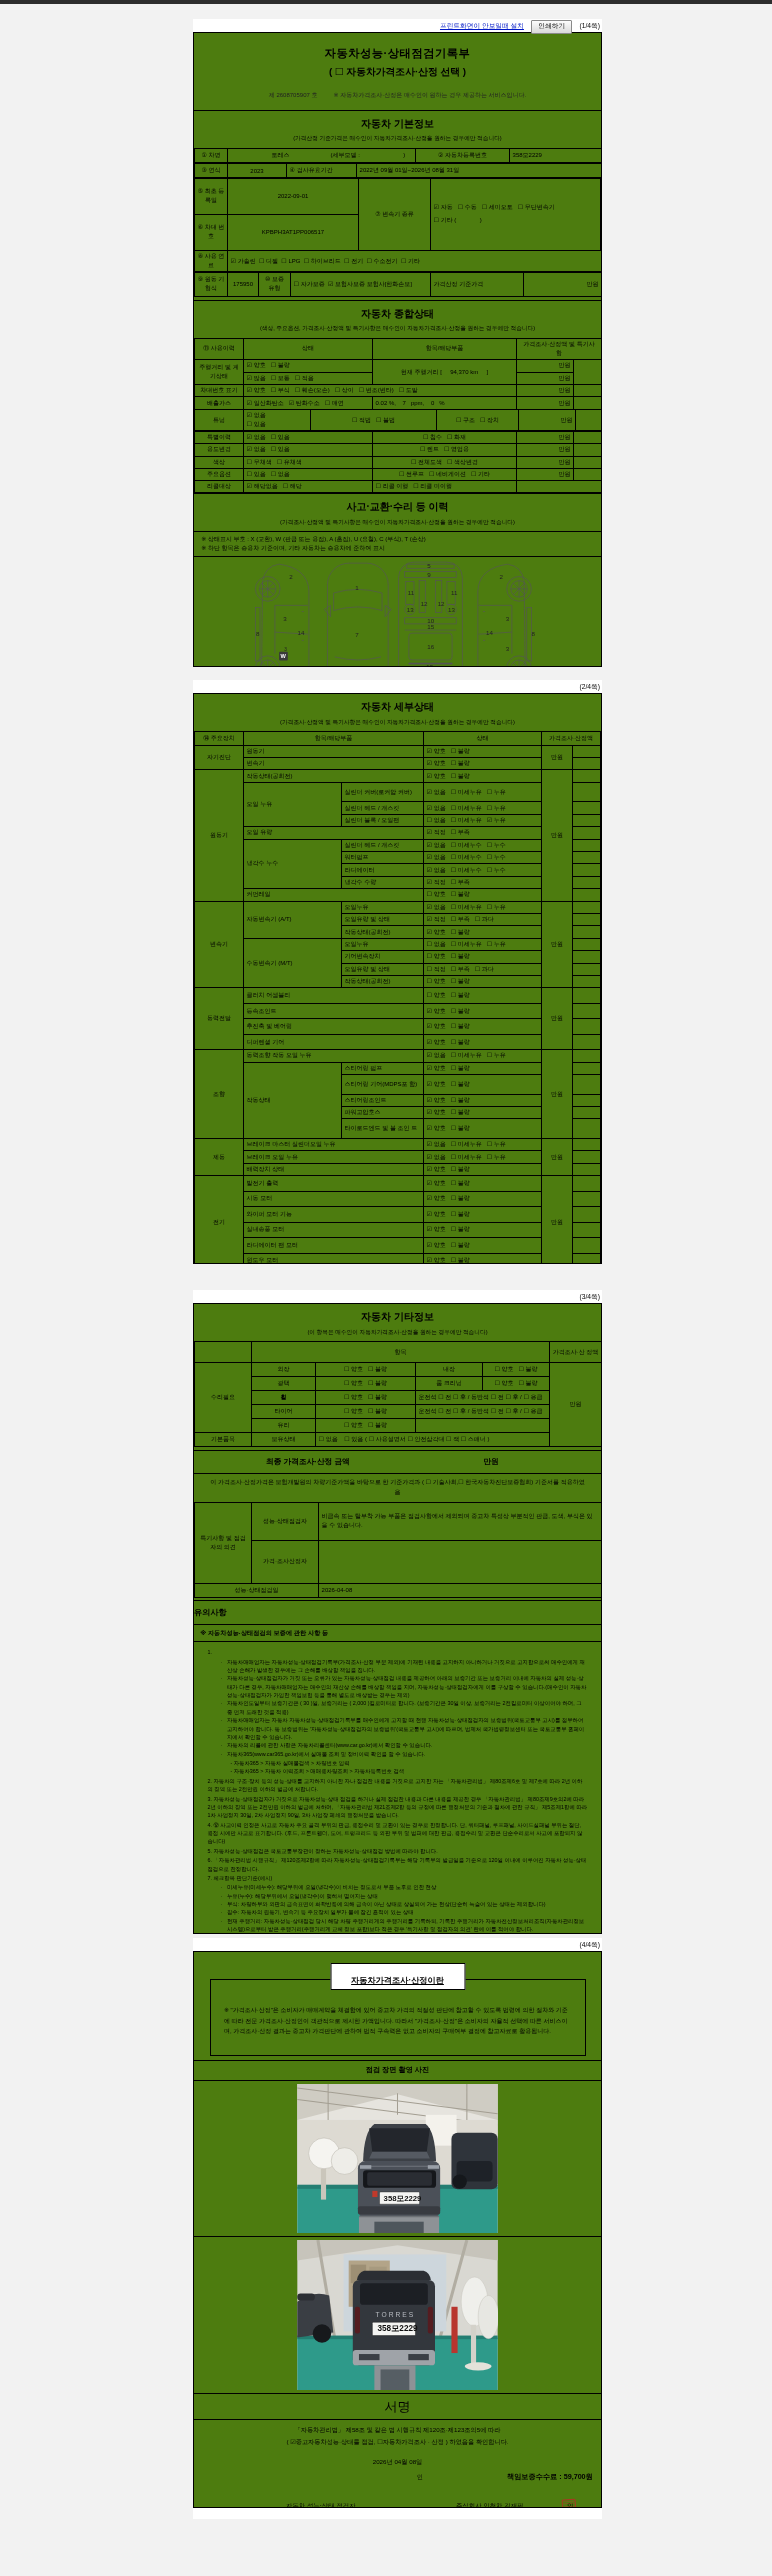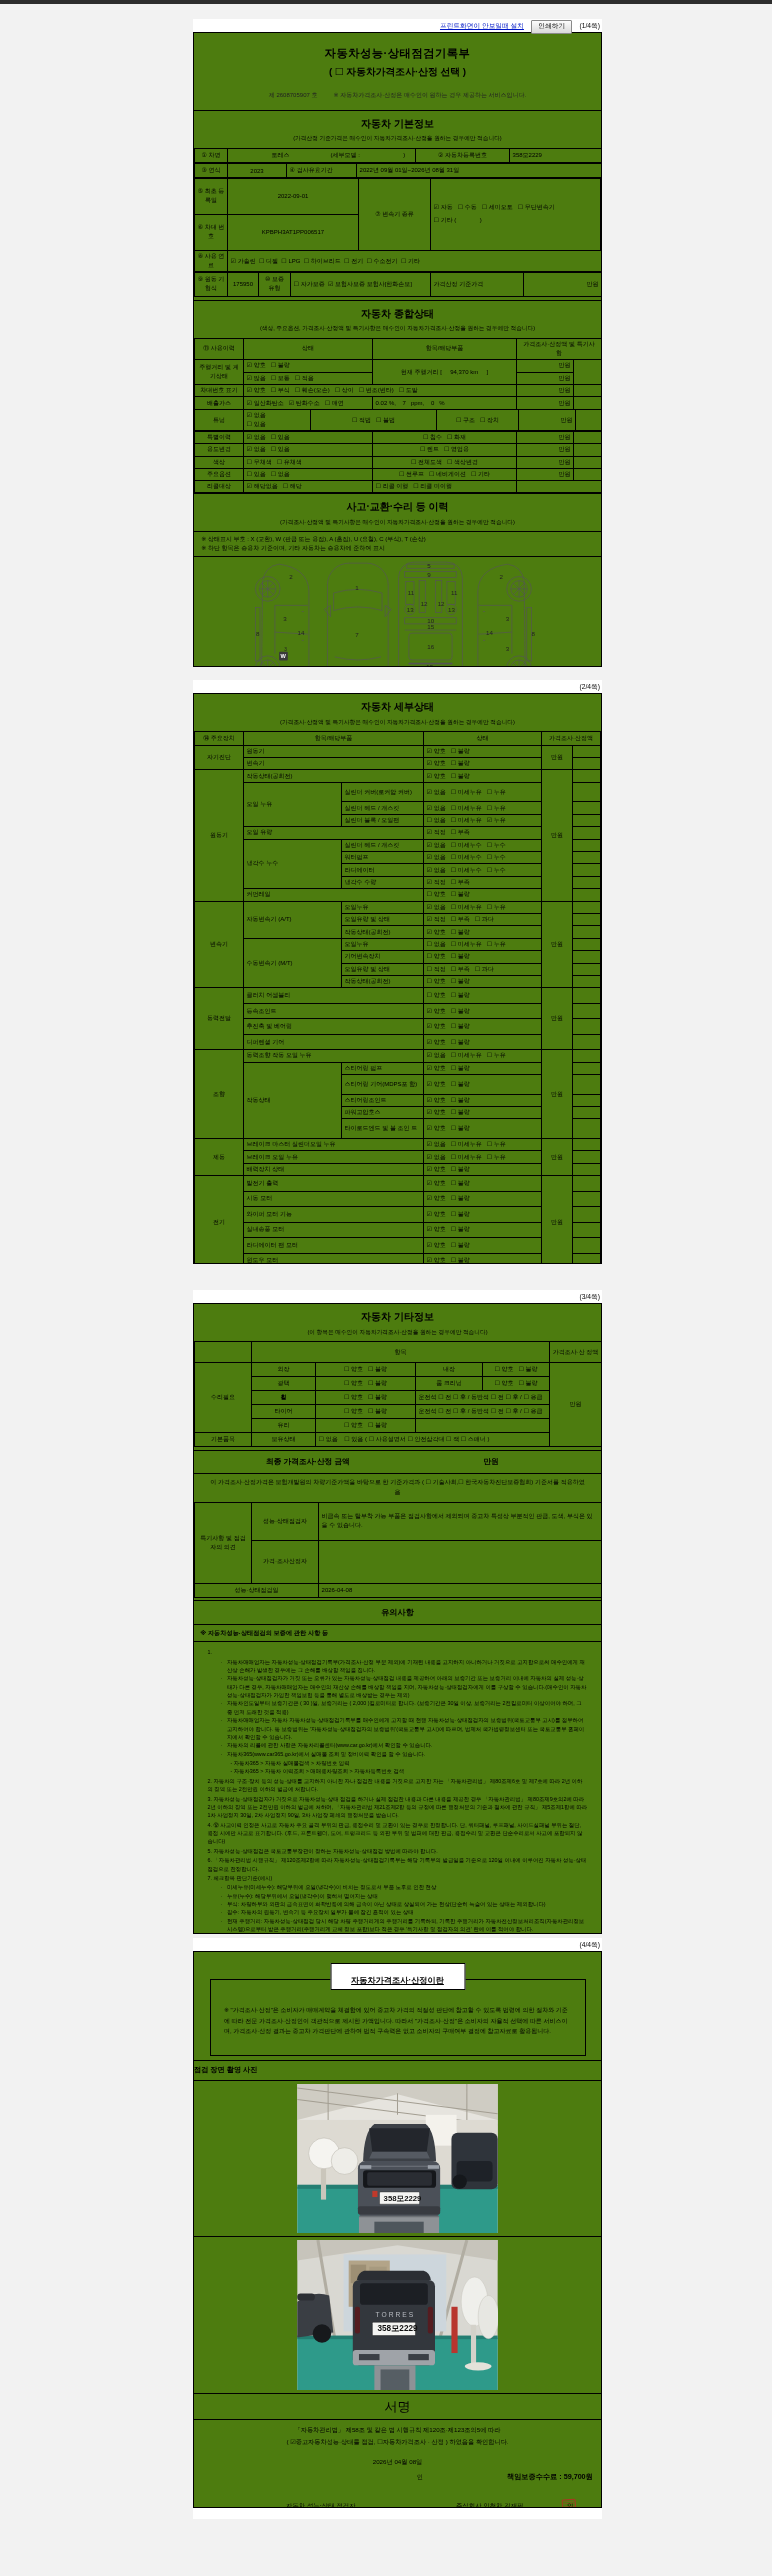--- a/index.html
+++ b/index.html
@@ -27,21 +27,21 @@
   .b{font-weight:bold;}
   .pre{white-space:pre-wrap;}
   .fine{font-size:5.4px;line-height:1.55;padding:5.2px 13.4px 7.2px 13.4px;}
   .fine ul{margin:1px 0 1px 0;padding-left:13.4px;list-style:none;}
   .fine li{position:relative;padding-left:6.2px;}
   .fine li:before{content:"·";position:absolute;left:0;}
   .fine .num{margin-top:1px;}
   .hrthick{border-top:1.5px solid #000;}
   .hrthin{border-top:0.5px solid #000;}
   .wtitle{font-weight:bold;font-size:6.2px;padding:3.6px 5.2px 3.1px 6.2px;}
-  .noticehead{text-align:center;font-weight:bold;font-size:8.2px;padding:6.2px 0;}
+  .noticehead{text-align:left;font-weight:bold;font-size:8.2px;padding:6.2px 0;}
   svg text{font-family:"Liberation Sans","DejaVu Sans",sans-serif;}
   .diagwrap{display:flex;justify-content:center;padding:3.1px 0 2.1px 0;}
   .photo{display:flex;justify-content:center;padding:3.1px 0;}
   .sign-grid{display:grid;grid-template-columns:170px 111px 88px;padding-left:92px;row-gap:7.2px;font-size:6.4px;margin-top:19.6px;}
   .sealbox{position:relative;display:inline-block;}
   .stamp{position:absolute;left:-4.6px;top:-3.1px;width:12.4px;height:12.4px;border:1px solid rgba(200,30,40,.65);border-radius:1.5px;transform:rotate(-4deg);background:repeating-linear-gradient(0deg,rgba(210,40,50,.35)0 1px,transparent 1px 2.6px);}
 </style>
 </head>
 <body>
 
@@ -754,21 +754,21 @@
 <div class="sheet" style="top:1938px;">
   <div class="pagetag">
         <span class="pn">(4/4쪽)</span>
       </div>
   <div class="pbox" style="height:557px;">
     <div style="position:relative;height:108px;">
       <div style="position:absolute;left:50%;transform:translateX(-50%);top:10.3px;width:135px;height:27px;border:1.3px solid #000;background:#fff;z-index:2;display:flex;align-items:flex-end;justify-content:center;font-weight:bold;font-size:8.2px;padding-bottom:3.1px;box-sizing:border-box;text-decoration:underline;">자동차가격조사·산정이란</div>
       <div style="position:absolute;left:15.5px;right:15.5px;top:27px;bottom:4.1px;border:0.8px solid #000;padding:25px 13.4px 5.2px 13.4px;font-size:6px;line-height:1.7;box-sizing:border-box;">※ "가격조사·산정"은 소비자가 매매계약을 체결함에 있어 중고차 가격의 적절성 판단에 참고할 수 있도록 법령에 의한 절차와 기준에 따라 전문 가격조사·산정인이 객관적으로 제시한 가액입니다. 따라서 "가격조사·산정"은 소비자의 자율적 선택에 따른 서비스이며, 가격조사·산정 결과는 중고차 가격판단에 관하여 법적 구속력은 없고 소비자의 구매여부 결정에 참고자료로 활용됩니다.</div>
     </div>
     <div class="hrthick"></div>
-    <div style="font-weight:bold;font-size:7.2px;padding:4.1px 0;">점검 장면 촬영 사진</div>
+    <div style="text-align:center;font-weight:bold;font-size:7.2px;padding:4.1px 0;">점검 장면 촬영 사진</div>
     <div class="hrthin"></div>
 
     <div class="photo">
       <svg width="201" height="149" viewBox="0 0 390 290">
         <rect width="390" height="290" fill="#e6e4de"></rect>
         <polygon points="0,0 390,0 390,70 195,20 0,70" fill="#cfccc3"></polygon>
         <path d="M0,8 L390,58 M0,30 L390,80 M60,0 L60,80 M330,0 L330,80 M195,18 L195,60" stroke="#a39e92" stroke-width="2" fill="none"></path>
         <rect x="0" y="70" width="390" height="130" fill="#dddad2"></rect>
         <rect x="250" y="60" width="60" height="60" fill="#f4f2ec"></rect>
         <rect x="0" y="200" width="390" height="90" fill="#2e9a8a"></rect>

